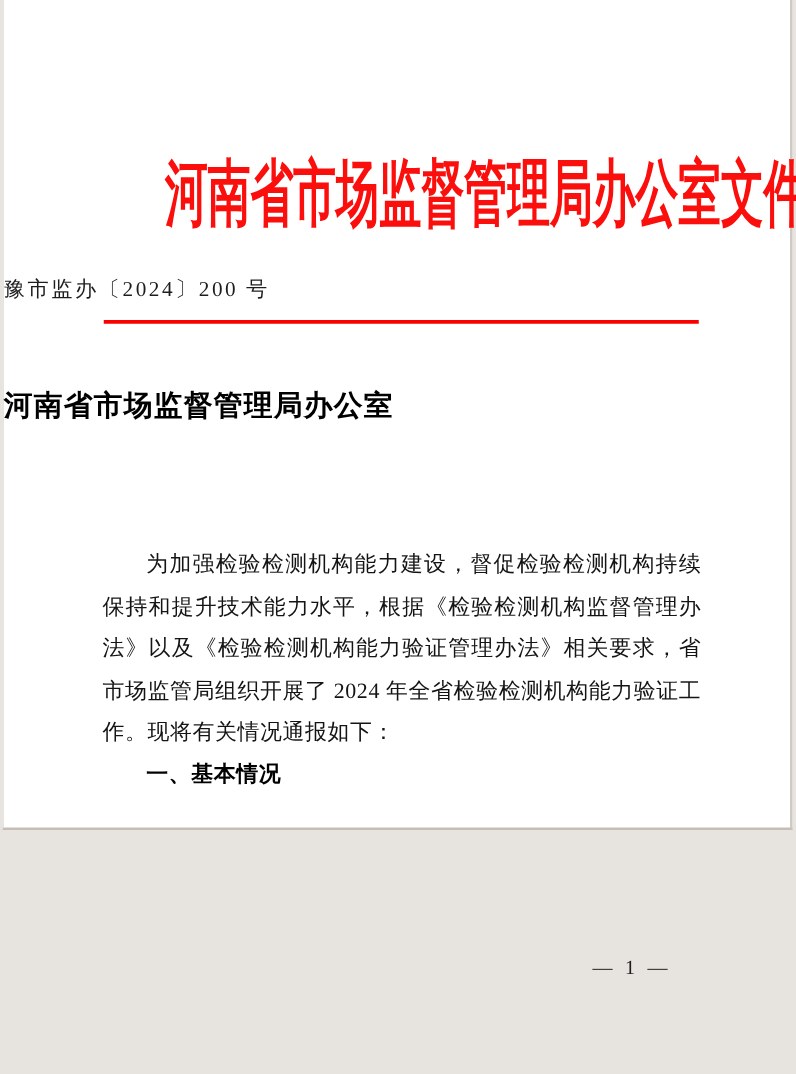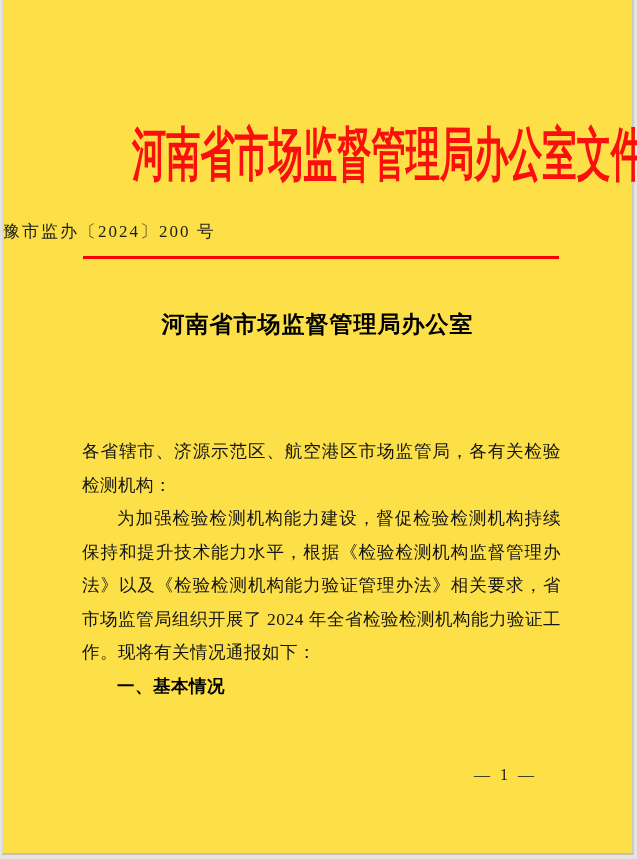--- a/index.html
+++ b/index.html
@@ -5,22 +5,22 @@
   * { margin:0; padding:0; box-sizing:border-box; }
   html, body { width:637px; height:859px; overflow:hidden; }
   body {
     background:#e7e4e0;
     font-family:"Liberation Serif","DejaVu Serif",serif;
     position:relative;
   }
   .paper {
     position:absolute;
     left:2px; top:0;
-    width:632px; height:855px;
-    background:#fde047;
+    width:632px; height:664px;
+    background:#ffffff;
     border-left:1px solid #dedad6;
     border-right:2px solid #cfc9c3;
     border-bottom:2px solid #c6beb5;
     text-decoration:underline;
   }
   .red-header {
     position:absolute;
     top:122px; left:0;
     width:100%;
     text-align:center;
@@ -44,21 +44,20 @@
   .red-divider {
     position:absolute;
     top:256px; left:80px;
     width:476px; height:3px;
     background:#fc0000;
   }
   .doc-title {
     position:absolute;
     top:306px; left:0;
     width:100%;
-    text-align:center;
     font-size:23px;
     line-height:37px;
     font-weight:600;
     letter-spacing:1px;
     color:#000;
   }
   .body-text {
     position:absolute;
     top:435px; left:79px;
     width:479px;
@@ -93,20 +92,19 @@
 
   <div class="doc-number">豫市监办〔2024〕200 号</div>
 
   <div class="red-divider"></div>
 
   <div class="doc-title">
     <div>河南省市场监督管理局办公室</div>
   </div>
 
   <div class="body-text">
-    <p>各省辖市、济源示范区、航空港区市场监管局，各有关检验检测机构：</p>
     <p class="indent">为加强检验检测机构能力建设，督促检验检测机构持续保持和提升技术能力水平，根据《检验检测机构监督管理办法》以及《检验检测机构能力验证管理办法》相关要求，省市场监管局组织开展了 2024 年全省检验检测机构能力验证工作。现将有关情况通报如下：</p>
     <p class="section-heading">一、基本情况</p>
   </div>
 
   <div class="page-number">— 1 —</div>
 
 </div>
 
 </body></html>

